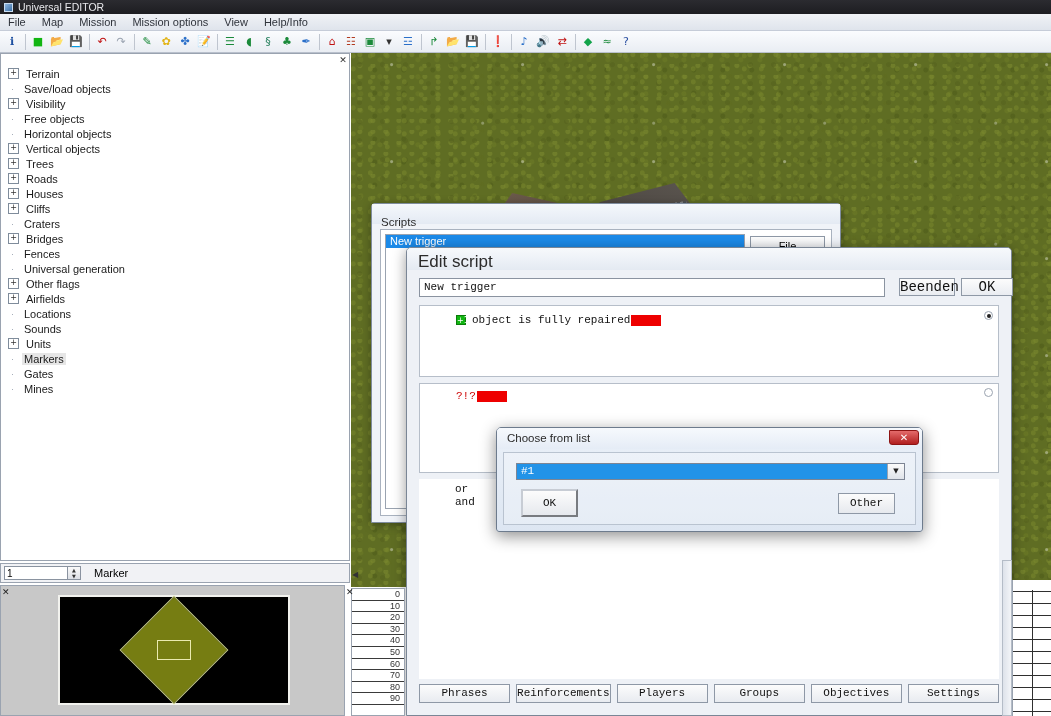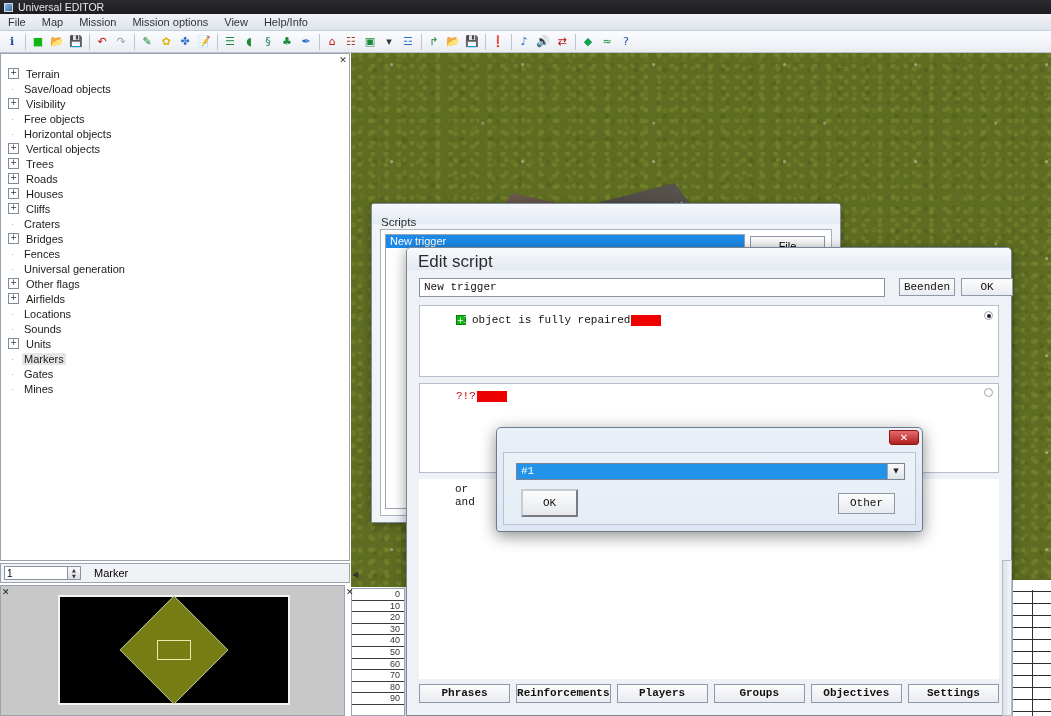--- a/index.html
+++ b/index.html
@@ -217,21 +217,21 @@
   .name-input{
     position:absolute;left:0;top:0;width:466px;height:19px;
     background:#fff;border:1px solid #8a93a0;box-sizing:border-box;
     font-family:"Liberation Mono", monospace;font-size:11px;
     padding:2px 0 0 4px;color:#111;
   }
   .wbtn{
     position:absolute;top:0;height:18px;
     background:linear-gradient(to bottom,#fcfcfc,#e9ecf1);
     border:1px solid #8e98a6;box-sizing:border-box;
-    font-family:"Liberation Mono", monospace;font-size:11px;
+    font-family:"Liberation Mono", monospace;font-size:14px;
     text-align:center;line-height:16px;color:#111;
   }
   .wbtn.beenden{left:480px;width:56px;}
   .wbtn.okbtn{left:542px;width:52px;}
   .cond-box{
     position:absolute;left:12px;top:57px;right:12px;height:72px;
     background:#fff;border:1px solid #b6bec9;box-sizing:border-box;
   }
   .cond-line{
     position:absolute;left:36px;top:8px;display:flex;align-items:center;
@@ -264,21 +264,21 @@
     position:absolute;left:48px;top:235px;
     font-family:"Liberation Mono", monospace;font-size:11px;color:#111;
     line-height:13px;
   }
   .midwhite{
     position:absolute;left:12px;top:231px;right:12px;height:200px;
     background:#fff;border:0;
   }
   .botbar{
     position:absolute;left:12px;bottom:12px;right:12px;height:19px;
-    display:flex;gap:6px;font-weight:bold;
+    display:flex;gap:6px;
   }
   .bbtn{
     flex:1;height:19px;background:linear-gradient(to bottom,#fcfcfc,#e8ebf0);
     border:1px solid #8e98a6;box-sizing:border-box;
     font-family:"Liberation Mono", monospace;font-size:11px;
     text-align:center;line-height:17px;color:#111;
   }
   
   .choose-win{
     position:absolute;left:496px;top:427px;width:427px;height:105px;
@@ -468,20 +468,21 @@
       <div class="bbtn">Phrases</div>
       <div class="bbtn">Reinforcements</div>
       <div class="bbtn">Players</div>
       <div class="bbtn">Groups</div>
       <div class="bbtn">Objectives</div>
       <div class="bbtn">Settings</div>
     </div>
   </div>
 
   <div class="choose-win">
+    <div class="choose-title">Choose from list</div>
     <div class="close-x">✕</div>
     <div class="choose-inner">
       <div class="combo">
         <div class="combo-val">#1</div>
         <div class="combo-arrow">▼</div>
       </div>
       <div class="ok2">OK</div>
       <div class="cancel2">Other</div>
     </div>
   </div>

